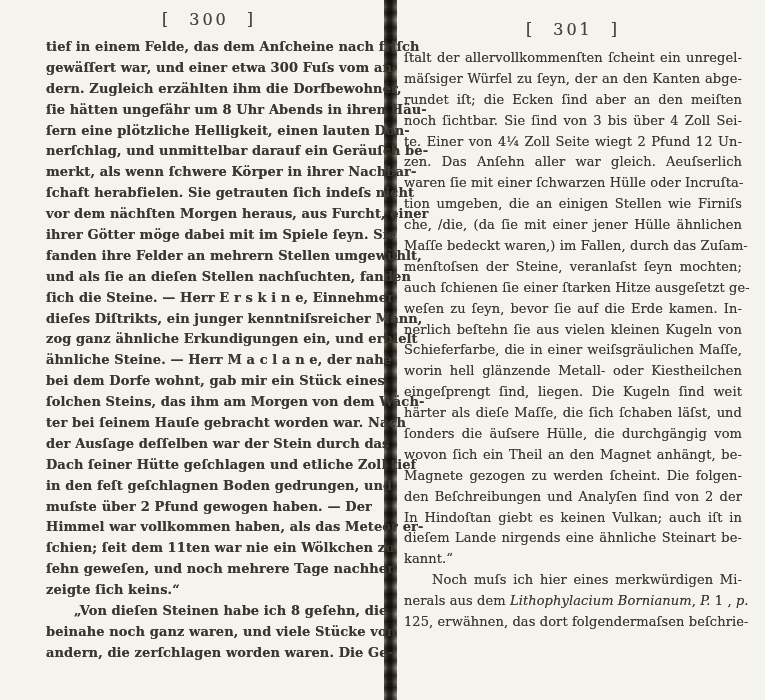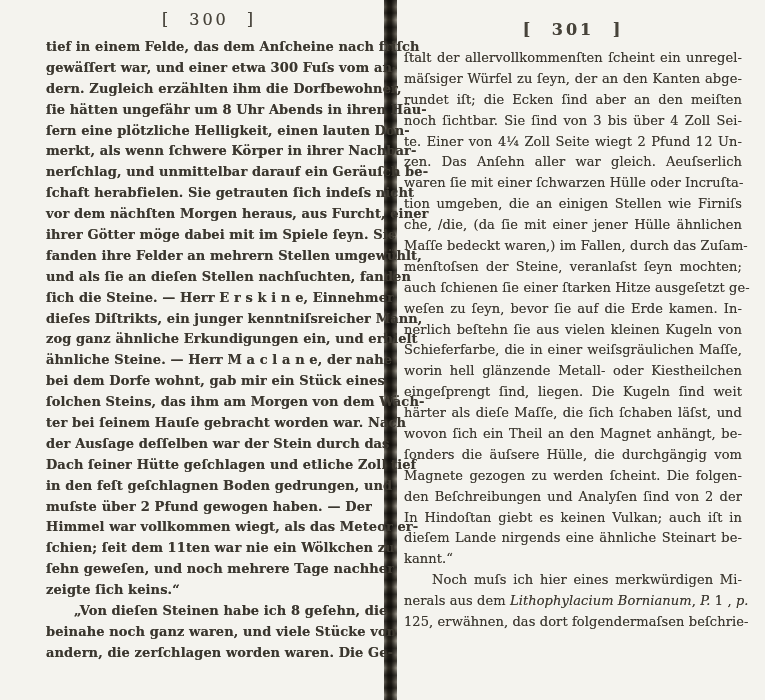--- a/index.html
+++ b/index.html
@@ -62,21 +62,21 @@
   .page-right { left: 404px; width: 338px; }
   .pagenum {
     text-align: center;
     font-size: 16px;
     letter-spacing: 3px;
     word-spacing: 10px;
     color: #47433a;
     text-shadow: 0 0 .6px rgba(60,55,47,.55);
   }
   .page-left  .pagenum { margin-top: 10px; }
-  .page-right .pagenum { margin-top: 20px; font-weight: bold; }
+  .page-right .pagenum { margin-top: 20px; }
   .textblock { position: absolute; left: 0; right: 0; }
   .page-left  .textblock { top: 37px; font-weight: bold; }
   .page-right .textblock { top: 48px; }
   .line {
     height: 20.9px;
     line-height: 20.9px;
     font-size: 13px;
     white-space: nowrap;
     text-align: justify;
     text-align-last: justify;
@@ -96,39 +96,39 @@
 <div class="gutter"></div>
 
 <div class="page page-left">
   <div class="pagenum">[ 300 ]</div>
   <div class="textblock" id="left-lines">
       <div class="line"><span>tief in einem Felde, das dem Anſcheine nach friſch</span></div>
       <div class="line"><span>gewäſſert war, und einer etwa 300 Fuſs vom an-</span></div>
       <div class="line"><span>dern.  Zugleich erzählten ihm die Dorfbewohner,</span></div>
       <div class="line"><span>ſie hätten ungefähr um 8 Uhr Abends in ihren Häu-</span></div>
       <div class="line"><span>ſern eine plötzliche Helligkeit, einen lauten Don-</span></div>
+      <div class="line"><span>nerſchlag, und unmittelbar darauf ein Geräuſch be-</span></div>
       <div class="line"><span>merkt, als wenn ſchwere Körper in ihrer Nachbar-</span></div>
-      <div class="line"><span>nerſchlag, und unmittelbar darauf ein Geräuſch be-</span></div>
       <div class="line"><span>ſchaft herabfielen.  Sie getrauten ſich indeſs nicht</span></div>
       <div class="line"><span>vor dem nächſten Morgen heraus, aus Furcht, einer</span></div>
       <div class="line"><span>ihrer Götter möge dabei mit im Spiele ſeyn.  Sie</span></div>
       <div class="line"><span>fanden ihre Felder an mehrern Stellen umgewühlt,</span></div>
       <div class="line"><span>und als ſie an dieſen Stellen nachſuchten, fanden</span></div>
       <div class="line"><span>ſich die Steine. —  Herr E r s k i n e, Einnehmer</span></div>
       <div class="line"><span>dieſes Diſtrikts, ein junger kenntniſsreicher Mann,</span></div>
       <div class="line"><span>zog ganz ähnliche Erkundigungen ein, und erhielt</span></div>
       <div class="line"><span>ähnliche Steine. —  Herr M a c l a n e, der nahe</span></div>
       <div class="line"><span>bei dem Dorfe wohnt, gab mir ein Stück eines</span></div>
       <div class="line"><span>ſolchen Steins, das ihm am Morgen von dem Wäch-</span></div>
       <div class="line"><span>ter bei ſeinem Hauſe gebracht worden war.  Nach</span></div>
       <div class="line"><span>der Ausſage deſſelben war der Stein durch das</span></div>
       <div class="line"><span>Dach ſeiner Hütte geſchlagen und etliche Zoll tief</span></div>
       <div class="line"><span>in den feſt geſchlagnen Boden gedrungen, und</span></div>
       <div class="line"><span>muſste über 2 Pfund gewogen haben. —  Der</span></div>
-      <div class="line"><span>Himmel war vollkommen wiegt, als das Meteor er-</span></div>
+      <div class="line"><span>Himmel war vollkommen haben, als das Meteor er-</span></div>
       <div class="line"><span>ſchien; ſeit dem 11ten war nie ein Wölkchen zu</span></div>
       <div class="line"><span>ſehn geweſen, und noch mehrere Tage nachher</span></div>
       <div class="line para-end"><span>zeigte ſich keins.“</span></div>
       <div class="line indent"><span>„Von dieſen Steinen habe ich 8 geſehn, die</span></div>
       <div class="line"><span>beinahe noch ganz waren, und viele Stücke von</span></div>
       <div class="line"><span>andern, die zerſchlagen worden waren.  Die Ge-</span></div>
     </div>
 </div>
 
 <div class="page page-right">
@@ -145,22 +145,22 @@
       <div class="line"><span>che, /die, (da ſie mit einer jener Hülle ähnlichen</span></div>
       <div class="line"><span>Maſſe bedeckt waren,) im Fallen, durch das Zuſam-</span></div>
       <div class="line"><span>menſtoſsen der Steine, veranlaſst ſeyn mochten;</span></div>
       <div class="line"><span>auch ſchienen ſie einer ſtarken Hitze ausgeſetzt ge-</span></div>
       <div class="line"><span>weſen zu ſeyn, bevor ſie auf die Erde kamen.  In-</span></div>
       <div class="line"><span>nerlich beſtehn ſie aus vielen kleinen Kugeln von</span></div>
       <div class="line"><span>Schieferfarbe, die in einer weiſsgräulichen Maſſe,</span></div>
       <div class="line"><span>worin hell glänzende Metall- oder Kiestheilchen</span></div>
       <div class="line"><span>eingeſprengt ſind, liegen.  Die Kugeln ſind weit</span></div>
       <div class="line"><span>härter als dieſe Maſſe, die ſich ſchaben läſst, und</span></div>
+      <div class="line"><span>ſonders die äuſsere Hülle, die durchgängig vom</span></div>
       <div class="line"><span>wovon ſich ein Theil an den Magnet anhängt, be-</span></div>
-      <div class="line"><span>ſonders die äuſsere Hülle, die durchgängig vom</span></div>
       <div class="line"><span>Magnete gezogen zu werden ſcheint.  Die folgen-</span></div>
       <div class="line"><span>den Beſchreibungen und Analyſen ſind von 2 der</span></div>
       <div class="line"><span>In Hindoſtan giebt es keinen Vulkan;  auch iſt in</span></div>
       <div class="line"><span>dieſem Lande nirgends eine ähnliche Steinart be-</span></div>
       <div class="line para-end"><span>kannt.“</span></div>
       <div class="line indent"><span>Noch muſs ich hier eines merkwürdigen Mi-</span></div>
       <div class="line"><span>nerals aus dem </span><i>Lithophylacium Bornianum</i><span>, </span><i>P.</i><span> 1 , </span><i>p.</i><span></span></div>
       <div class="line"><span>125, erwähnen, das dort folgendermaſsen beſchrie-</span></div>
     </div>
 </div>

